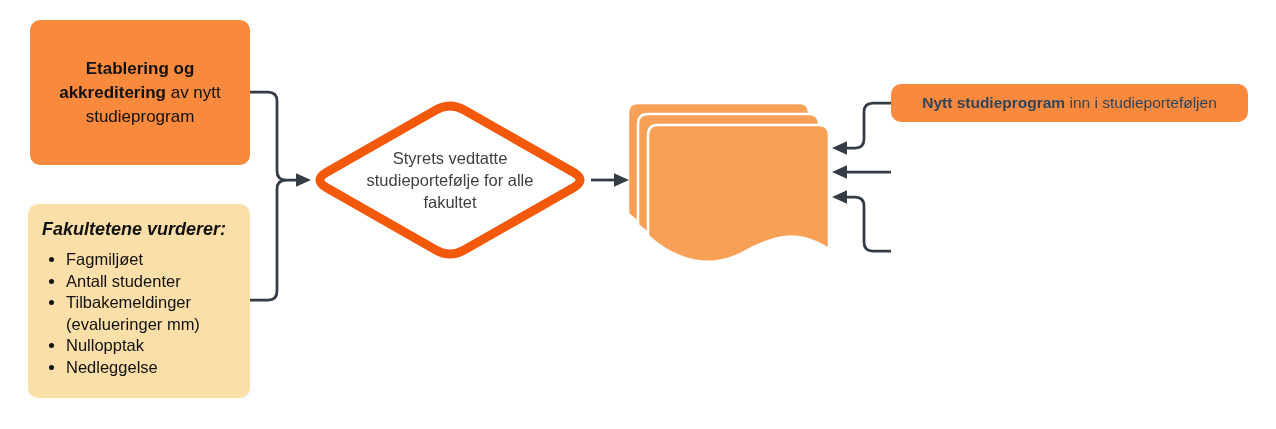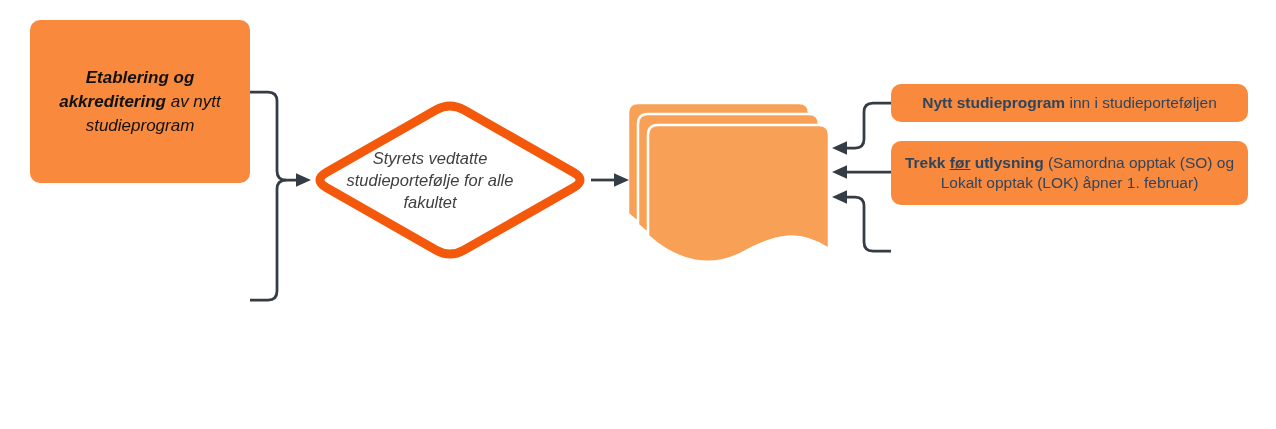--- a/index.html
+++ b/index.html
@@ -20,48 +20,47 @@
 
   .box-orange{
     background:var(--box-orange);
     border-radius:10px;
   }
   .box-cream{
     background:var(--box-cream);
     border-radius:10px;
   }
   .left-top-box{
-    left:30px;top:20px;width:220px;height:163px;
+    left:30px;top:20px;width:220px;height:145px;
     display:flex;align-items:center;justify-content:center;
     padding:0 16px;text-align:center;
     font-size:17px;line-height:24px;color:var(--left-text);
-    font-style:italic;
   }
   .left-top-box .seg-bold{font-weight:bold;}
 
   .left-bottom-box{
     left:28px;top:204px;width:222px;height:194px;
     padding:14px 14px 0 14px;
     color:var(--left-text);
   }
   .left-bottom-box .heading{
     font-size:18px;font-weight:bold;font-style:italic;line-height:22px;
     margin:0 0 9px 0;
   }
   .left-bottom-box ul{
     margin:0;padding:0 0 0 24px;
     font-size:16.5px;line-height:21.5px;
   }
   .left-bottom-box li{padding:0;margin:0;}
 
   .diamond-label{
-    left:340px;top:135px;width:180px;height:90px;
+    left:360px;top:135px;width:180px;height:90px;
     display:flex;align-items:center;justify-content:flex-start;
     text-align:center;
-    font-size:16.5px;line-height:22px;color:var(--diamond-text);font-style:italic;
+    font-size:16.5px;line-height:22px;color:var(--diamond-text);
   }
   .document-label{
     left:664px;top:147px;width:150px;height:70px;
     display:flex;align-items:center;justify-content:center;
     text-align:center;
     font-size:16.5px;line-height:22px;color:var(--document-text);
   }
 
   .right-box{
     left:891px;width:357px;
@@ -105,32 +104,37 @@
     <path class="connector" d="M 891,251 L 873,251 Q 864,251 864,242 L 864,206 Q 864,197 855,197 L 847,197"></path>
     <polygon class="arrowhead" points="832,197 847,190.2 847,203.8"></polygon>
   </svg>
 
   <div class="node box-orange left-top-box">
     <div>
       <span class="seg-bold">Etablering og akkreditering</span><span> av nytt studieprogram</span>
     </div>
   </div>
 
+  <div class="node box-cream left-bottom-box">
+    <p class="heading">Fakultetene vurderer:</p>
+    <ul>
+      <li>Fagmiljøet</li>
+      <li>Antall studenter</li>
+      <li>Tilbakemeldinger (evalueringer mm)</li>
+      <li>Nullopptak</li>
+      <li>Nedleggelse</li>
+    </ul>
+  </div>
 
   <div class="node diamond-label">
     <span>Styrets vedtatte studieportefølje for alle fakultet</span>
   </div>
 
 
   <div class="node box-orange right-box right-box-1">
     <div>
       <span class="seg-bold">Nytt studieprogram</span><span> inn i studieporteføljen</span>
     </div>
   </div>
 
-  <div class="node box-orange right-box right-box-2">
-    <div>
-      <span class="seg-bold">Trekk </span><span class="seg-bold-u">før</span><span class="seg-bold"> utlysning</span><span> (Samordna opptak (SO) og Lokalt opptak (LOK) åpner 1. februar)</span>
-    </div>
-  </div>
 
 
 </div>
 
 </body></html>

